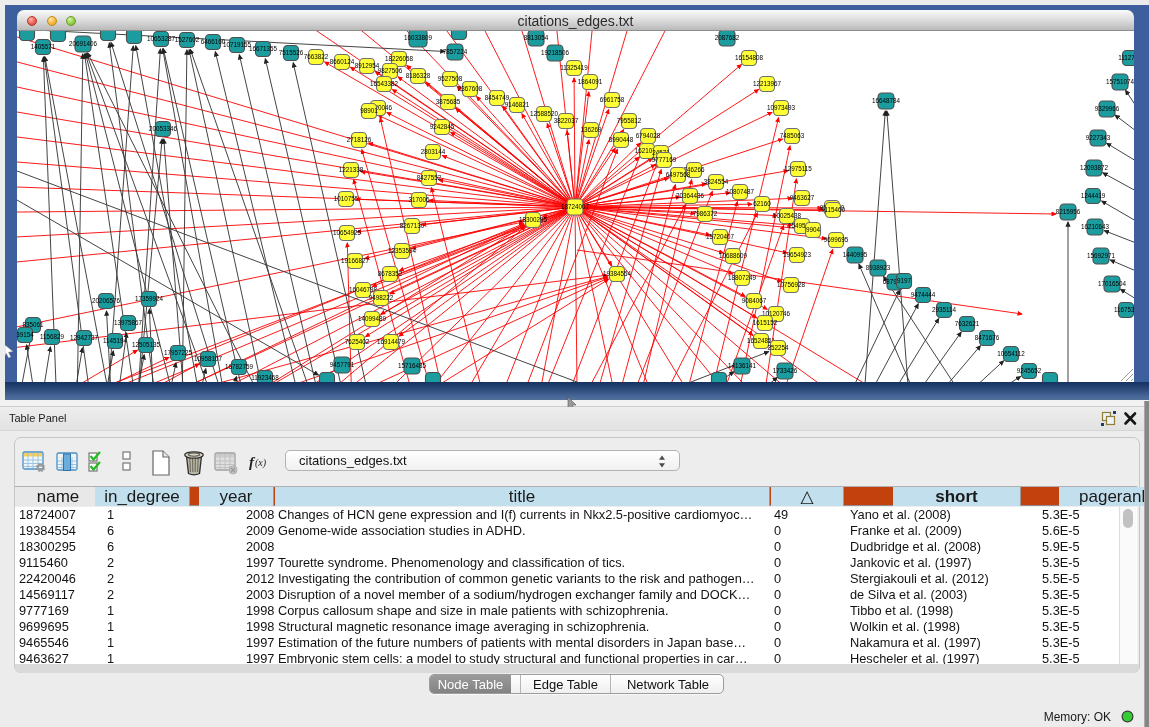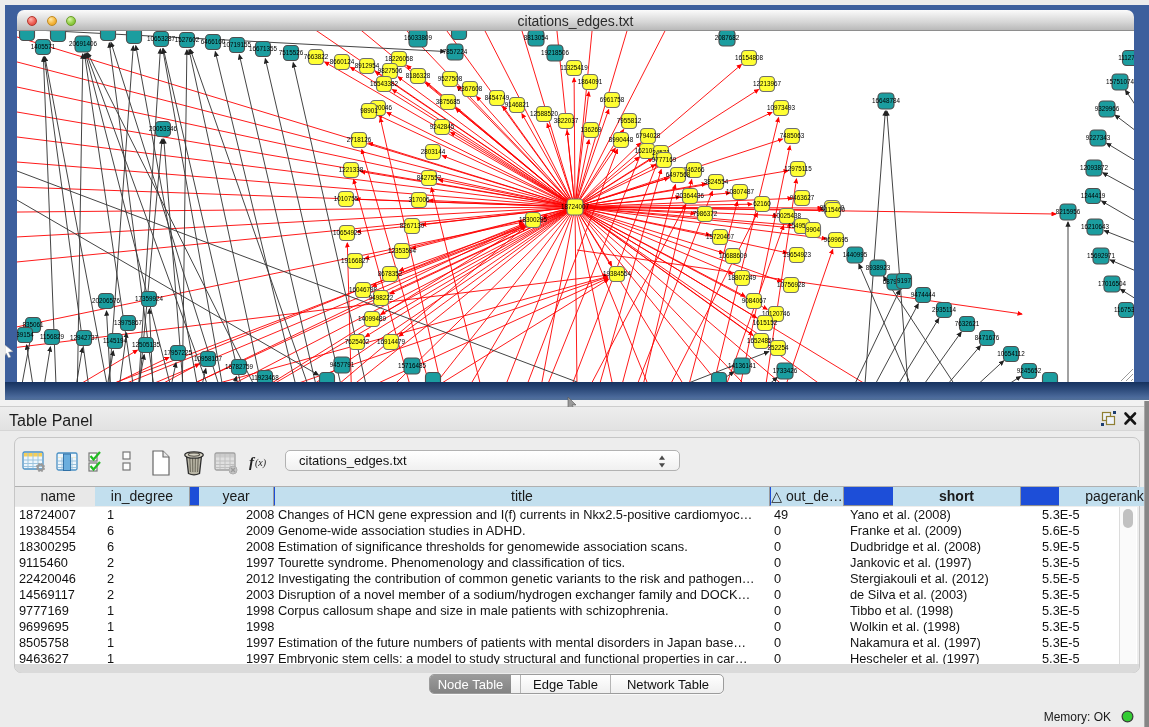--- a/index.html
+++ b/index.html
@@ -13,30 +13,30 @@
   background:linear-gradient(#fbfbfb, #d6d6d6 60%, #b9b9b9);
   border-bottom:1px solid #8e8e8e; }
 #titlebar .title { position:absolute; left:0; right:0; top:3px; text-align:center;
   font-size:14px; color:#2b2b2b; }
 .tl { position:absolute; top:6px; width:10px; height:10px; border-radius:50%; }
 #canvas { left:0; top:21px; width:1117px; height:351px; background:#fff; overflow:hidden; }
 #divider { left:0; top:400px; width:1149px; height:7px; background:#f2f2f2;
   border-bottom:1px solid #cdcdcd; }
 #tphead { left:0; top:407px; width:1149px; height:24px;
   background:linear-gradient(#ededed,#e2e2e2); border-bottom:1px solid #d6d6d6;
-  font-size:16px; color:#1c1c1c; }
+  font-size:11px; color:#1c1c1c; }
 #tphead span { position:absolute; left:9px; top:5px; }
 #panel { left:0; top:431px; width:1149px; height:296px; background:#ececec; }
 #container { left:14px; top:437px; width:1126px; height:236px; background:#ededed;
   border:1px solid #c6c6c6; border-radius:7px; }
 #dropdown { left:285px; top:450px; width:395px; height:21px; background:linear-gradient(#fff,#f0f0f0);
   border:1px solid #b2b2b2; border-radius:5px; font-size:13px; color:#111; }
 #dropdown span.txt { position:absolute; left:13px; top:2px; }
-#thead { left:15px; top:486px; width:1122px; height:20px; background:#1d4ed8;
-  border-top:1px solid #b0b0b0; border-bottom:1px solid #8f8f8f; font-size:14px; color:#1a1a1a; }
+#thead { left:15px; top:486px; width:1122px; height:20px; background:#c2410c;
+  border-top:1px solid #b0b0b0; border-bottom:1px solid #8f8f8f; font-size:17px; color:#1a1a1a; }
 .hc { position:absolute; top:0; height:19px; background:#c2dfee; border-right:1px solid #9b9b9b;
   text-align:center; line-height:19px; }
 #tbody { left:15px; top:507px; width:1122px; height:157px; background:#fff; }
 .trow { position:absolute; left:0; width:1122px; height:16px; font-size:12.8px; color:#121212;
   white-space:nowrap; }
 .trow span { position:absolute; top:0; overflow:hidden; }
 .c0 { left:4px;  width:84px; }
 .c1 { left:92px; width:92px; }
 .c2 { left:188px; width:72px;margin-left:43px; }
 .c3 { left:263px; width:492px; }
@@ -682,21 +682,20 @@
       <span class="c2">2009</span>
       <span class="c3">Genome‑wide association studies in ADHD.</span>
       <span class="c4">0</span>
       <span class="c5">Franke et al. (2009)</span>
       <span class="c6">5.6E‑5</span>
     </div>
 <div class="trow" style="top:32px">
       <span class="c0">18300295</span>
       <span class="c1">6</span>
       <span class="c2">2008</span>
-      <span class="c3">Estimation of significance thresholds for genomewide association scans.</span>
       <span class="c4">0</span>
       <span class="c5">Dudbridge et al. (2008)</span>
       <span class="c6">5.9E‑5</span>
     </div>
 <div class="trow" style="top:48px">
       <span class="c0">9115460</span>
       <span class="c1">2</span>
       <span class="c2">1997</span>
       <span class="c3">Tourette syndrome. Phenomenology and classification of tics.</span>
       <span class="c4">0</span>
@@ -727,26 +726,27 @@
       <span class="c2">1998</span>
       <span class="c3">Corpus callosum shape and size in male patients with schizophrenia.</span>
       <span class="c4">0</span>
       <span class="c5">Tibbo et al. (1998)</span>
       <span class="c6">5.3E‑5</span>
     </div>
 <div class="trow" style="top:112px">
       <span class="c0">9699695</span>
       <span class="c1">1</span>
       <span class="c2">1998</span>
+      <span class="c3">Structural magnetic resonance image averaging in schizophrenia.</span>
       <span class="c4">0</span>
       <span class="c5">Wolkin et al. (1998)</span>
       <span class="c6">5.3E‑5</span>
     </div>
 <div class="trow" style="top:128px">
-      <span class="c0">8505758</span>
+      <span class="c0">9465546</span>
       <span class="c1">1</span>
       <span class="c2">1997</span>
       <span class="c3">Estimation of the future numbers of patients with mental disorders in Japan base…</span>
       <span class="c4">0</span>
       <span class="c5">Nakamura et al. (1997)</span>
       <span class="c6">5.3E‑5</span>
     </div>
 <div class="trow" style="top:144px">
       <span class="c0">9463627</span>
       <span class="c1">1</span>

